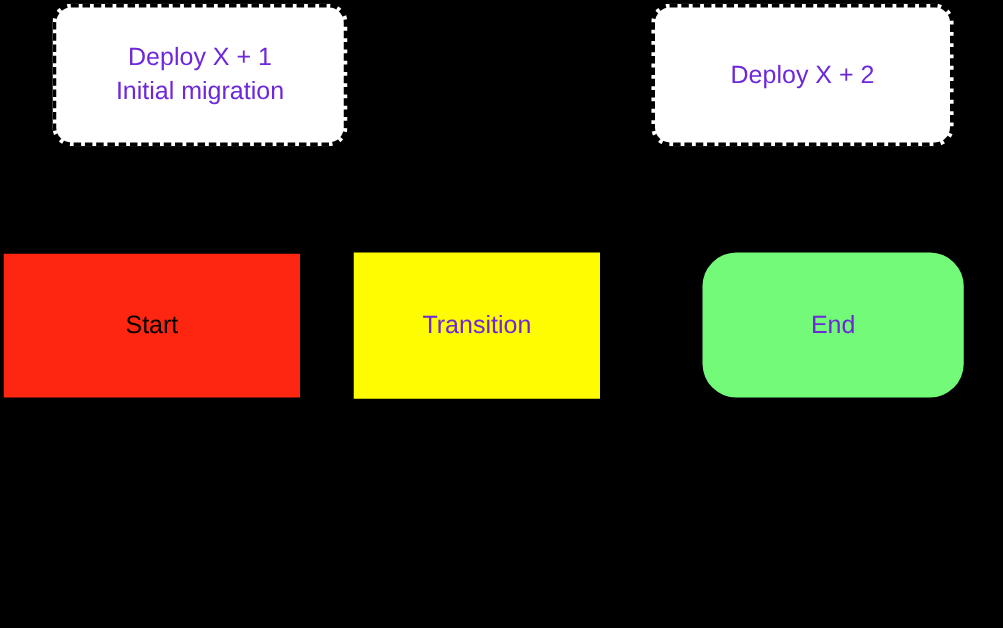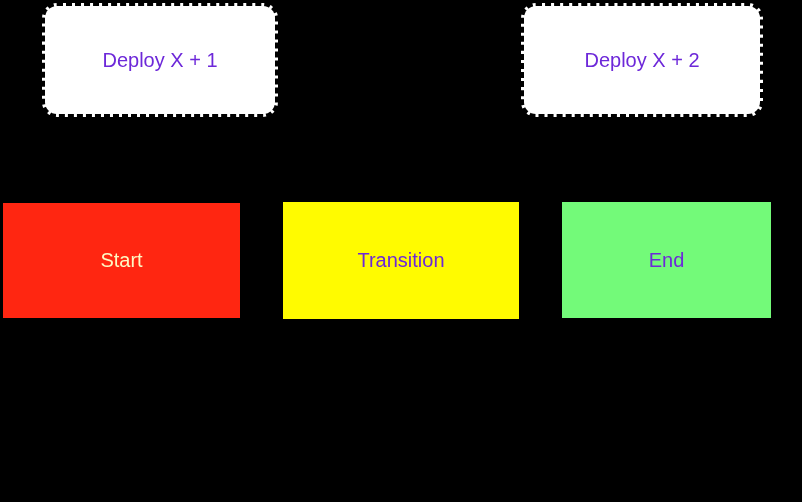--- a/index.html
+++ b/index.html
@@ -36,33 +36,34 @@
     background: #ffffff;
     border: 3px dashed #000000;
     border-radius: 15px;
   }
   .stage {
     border: none;
   }
   
   .note-deploy1     { left: 42px;  top: 3px;   width: 236px; height: 114px; }
   .note-deploy2     { left: 521px; top: 3px;   width: 242px; height: 114px; }
-  .stage-start      { left: 3px;   top: 203px; width: 237px; height: 115px; color: #fef9c3; }
-  .stage-transition { left: 283px; top: 202px; width: 236px; height: 117px; }
-  .stage-end        { left: 562px; top: 202px; width: 209px; height: 116px; }
+  .stage-start      { left: 3px;   top: 203px; width: 237px; height: 115px; color: #000000; }
+  .stage-transition { left: 283px; top: 202px; width: 197px; height: 117px; }
+  .stage-end        { left: 562px; top: 202px; width: 209px; height: 116px; border-radius: 27px; }
   .note-transition  { left: 283px; top: 381px; width: 240px; height: 117px; }
   .line { display: block; }
 </style>
 </head>
 <body style="background-color: rgb(0, 0, 0);">
 
 <div class="stage-canvas">
 
   <div class="box note note-deploy1" style="background-color: rgb(255, 255, 255);">
     <span class="line">Deploy X + 1</span>
+    <span class="line">Initial migration</span>
   </div>
 
   <div class="box note note-deploy2" style="background-color: rgb(255, 255, 255);">
     <span class="line">Deploy X + 2</span>
   </div>
 
   <div class="box stage stage-start" style="background-color: rgb(255, 38, 17);">
     <span class="line">Start</span>
   </div>
 

